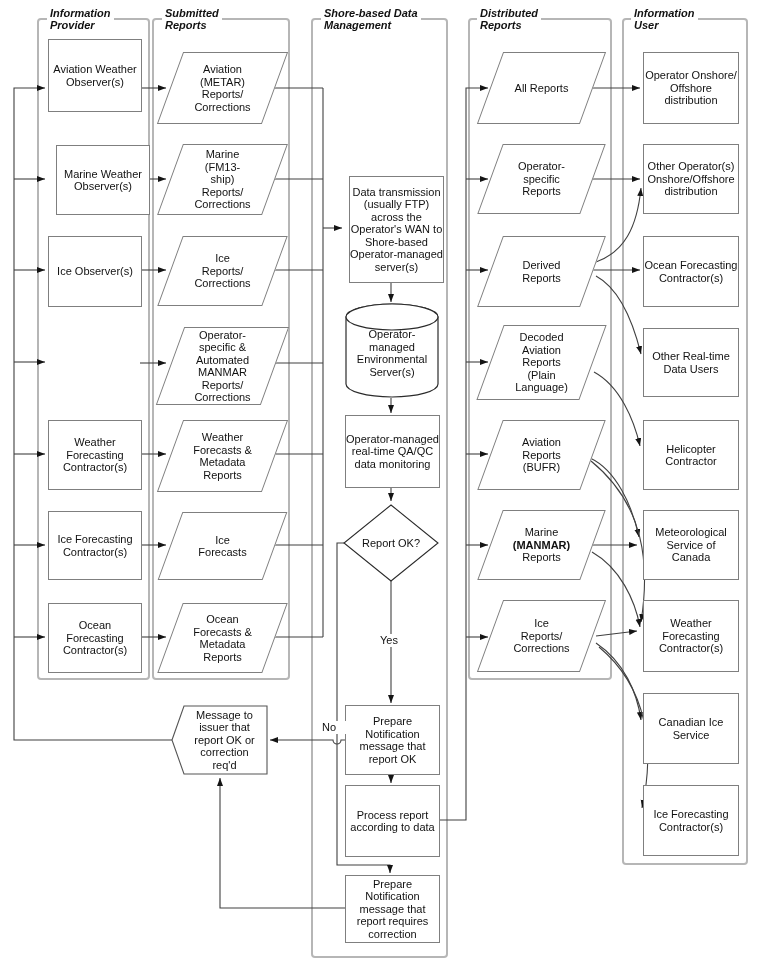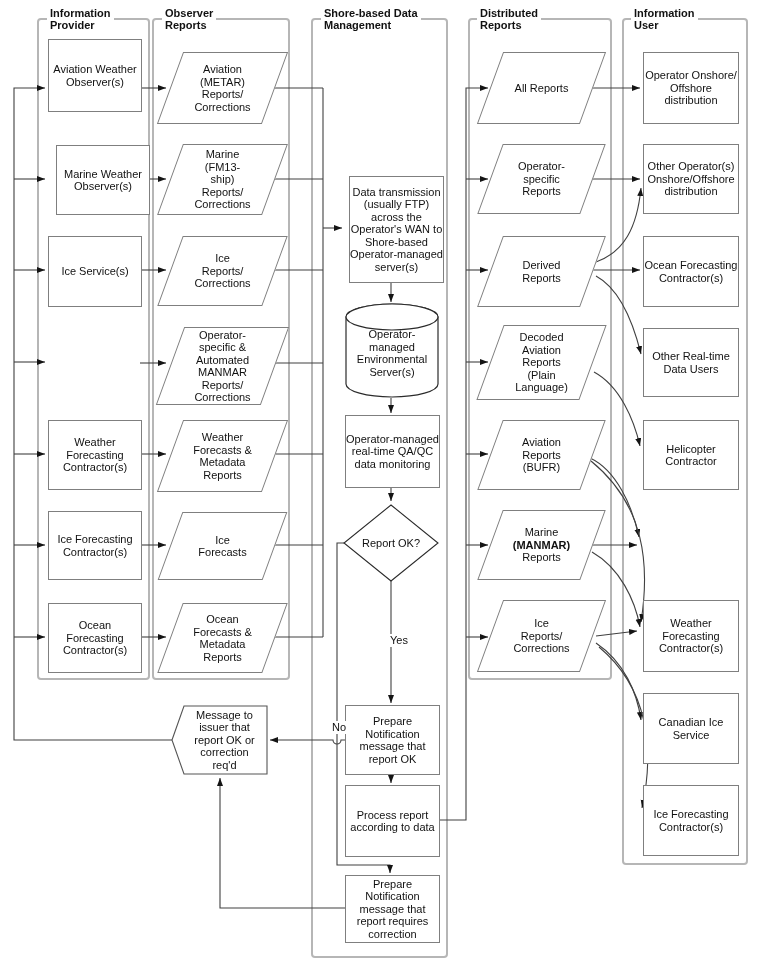--- a/index.html
+++ b/index.html
@@ -1,50 +1,50 @@
 <!DOCTYPE html>
 <html><head>
 <meta charset="utf-8">
 <style>
   html,body{margin:0;padding:0;background:#fff;}
   .canvas{position:relative;width:760px;height:971px;background:#fff;
           font-family:"Liberation Sans",sans-serif;color:#111;overflow:hidden;}
   
   .frame{position:absolute;border:2px solid #b6b6b6;border-radius:4px;z-index:0;background:transparent;}
   .frame-label{position:absolute;z-index:4;background:#fff;font-size:11px;font-weight:bold;
-               line-height:12px;white-space:pre-line;padding:0 3px;color:#111;}
+               line-height:12px;white-space:pre-line;padding:0 3px;color:#111;font-style:italic;}
   
   .wires{position:absolute;left:0;top:0;z-index:2;}
   
   .box{position:absolute;background:#fff;border:1px solid #7f7f7f;display:flex;align-items:center;
        justify-content:center;text-align:center;font-size:11px;line-height:12.5px;
        white-space:pre-line;z-index:3;}
   .para{position:absolute;background:#fff;border:1px solid #7f7f7f;transform:skewX(-20deg);z-index:3;}
   .pt{transform:skewX(20deg);width:100%;height:100%;display:flex;flex-direction:column;align-items:center;
       justify-content:center;text-align:center;font-size:11px;line-height:12.5px;white-space:pre-line;}
   .shape{position:absolute;z-index:3;}
   .overlabel{position:absolute;z-index:4;display:flex;align-items:center;justify-content:center;
              text-align:center;font-size:11px;line-height:12.5px;white-space:pre-line;background:transparent;}
-  .tag{position:absolute;z-index:4;background:#fff;font-size:11px;line-height:13px;text-align:right;}
+  .tag{position:absolute;z-index:4;background:#fff;font-size:11px;line-height:13px;text-align:left;}
   .bold{font-weight:bold;}
 </style>
 </head>
 <body>
 
 <div class="canvas">
 
   <div class="frame" style="left:37px;top:18px;width:109px;height:658px"></div>
   <div class="frame" style="left:152px;top:18px;width:134px;height:658px"></div>
   <div class="frame" style="left:311px;top:18px;width:133px;height:936px"></div>
   <div class="frame" style="left:468px;top:18px;width:140px;height:658px"></div>
   <div class="frame" style="left:622px;top:18px;width:122px;height:843px"></div>
 
   <div class="frame-label" style="left:47px;top:7px">Information
 Provider</div>
-  <div class="frame-label" style="left:162px;top:7px">Observer
+  <div class="frame-label" style="left:162px;top:7px">Submitted
 Reports</div>
   <div class="frame-label" style="left:321px;top:7px">Shore-based Data
 Management</div>
   <div class="frame-label" style="left:477px;top:7px">Distributed
 Reports</div>
   <div class="frame-label" style="left:631px;top:7px">Information
 User</div>
 
   <svg class="wires" width="760" height="971">
     <defs>
@@ -105,21 +105,21 @@
       <path d="M592,552 C620,568 635,600 640,627" marker-end="url(#ah)"></path>
       <path d="M596,643 C624,662 637,692 641,720" marker-end="url(#ah)"></path>
       <path d="M599,647 C648,688 655,748 642,808" marker-end="url(#ah)"></path>
     </g>
   </svg>
 
   <div class="box" style="left:48px;top:39px;width:92px;height:71px">Aviation Weather
 Observer(s)</div>
   <div class="box" style="left:56px;top:145px;width:92px;height:68px">Marine Weather
 Observer(s)</div>
-  <div class="box" style="left:48px;top:236px;width:92px;height:69px">Ice Service(s)</div>
+  <div class="box" style="left:48px;top:236px;width:92px;height:69px">Ice Observer(s)</div>
   <div class="box" style="left:48px;top:420px;width:92px;height:68px">Weather
 Forecasting
 Contractor(s)</div>
   <div class="box" style="left:48px;top:511px;width:92px;height:67px">Ice Forecasting
 Contractor(s)</div>
   <div class="box" style="left:48px;top:603px;width:92px;height:68px">Ocean Forecasting
 Contractor(s)</div>
 
   <div class="para" style="left:170px;top:52px;width:103px;height:70px">
       <div class="pt">Aviation
@@ -256,20 +256,23 @@
 distribution</div>
   <div class="box" style="left:643px;top:144px;width:94px;height:68px">Other Operator(s)
 Onshore/Offshore
 distribution</div>
   <div class="box" style="left:643px;top:236px;width:94px;height:69px">Ocean Forecasting
 Contractor(s)</div>
   <div class="box" style="left:643px;top:420px;width:94px;height:68px">Helicopter
 Contractor</div>
   <div class="box" style="left:643px;top:328px;width:94px;height:67px">Other Real-time
 Data Users</div>
+  <div class="box" style="left:643px;top:510px;width:94px;height:68px">Meteorological
+Service of
+Canada</div>
   <div class="box" style="left:643px;top:600px;width:94px;height:70px">Weather
 Forecasting
 Contractor(s)</div>
   <div class="box" style="left:643px;top:693px;width:94px;height:69px">Canadian Ice
 Service</div>
   <div class="box" style="left:643px;top:785px;width:94px;height:69px">Ice Forecasting
 Contractor(s)</div>
 
 </div>
 

